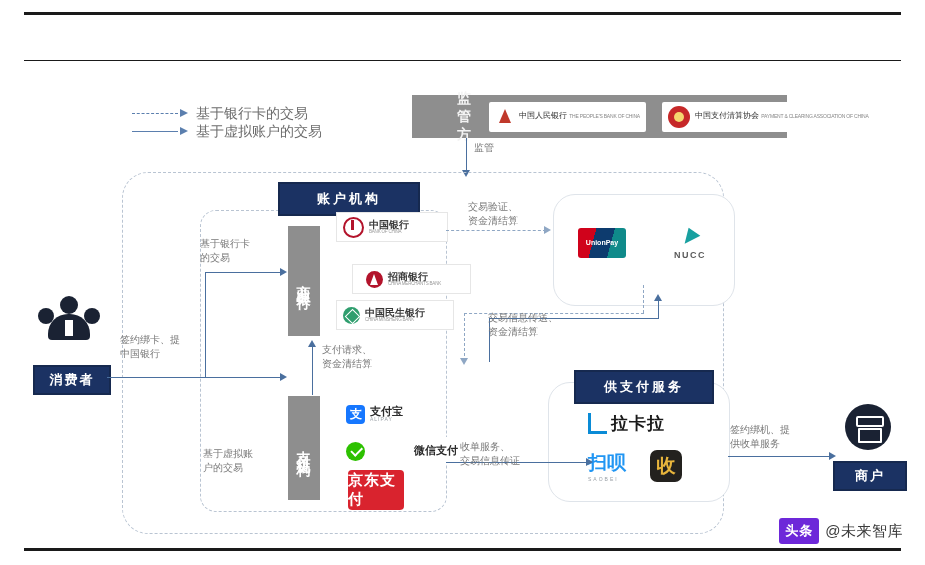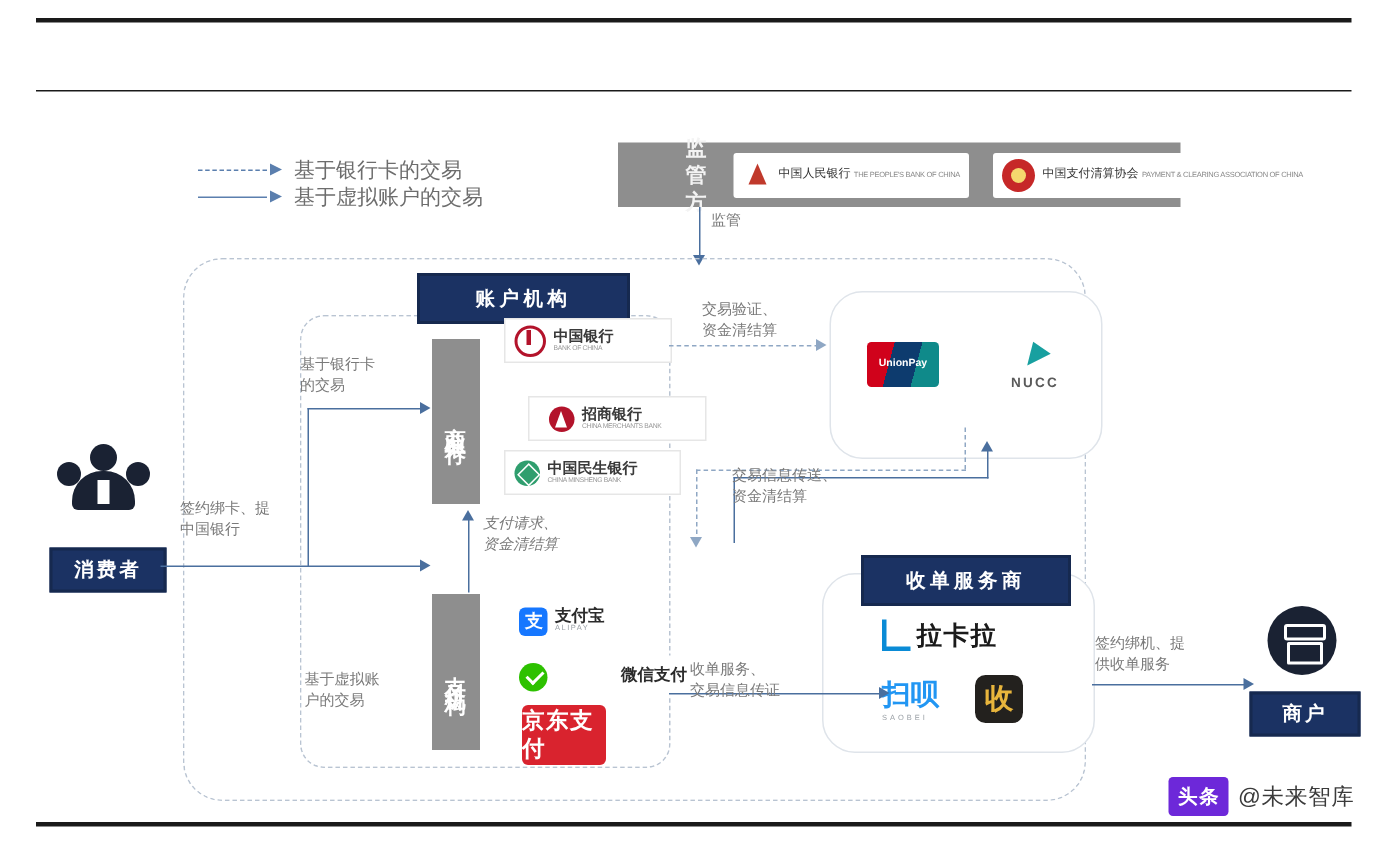--- a/index.html
+++ b/index.html
@@ -234,21 +234,21 @@
   <div class="ln lnv" style="left:466px;top:138px;height:34px;"></div>
   <div class="arw arw-d" style="left:462px;top:170px;"></div>
   <div class="ann" style="left:474px;top:141px;">监管</div>
 
   <div class="outer-dash"></div>
   <div class="inner-dash"></div>
   <div class="clearing-round"></div>
   <div class="acquire-round"></div>
 
   <div class="navy-box" style="left:278px;top:182px;width:138px;height:30px;">账户机构</div>
-  <div class="navy-box" style="left:574px;top:370px;width:136px;height:30px;">收单服务商</div>
+  <div class="navy-box" style="left:574px;top:370px;width:136px;height:30px;">供支付服务</div>
 
   <div class="gray-vbox" style="left:288px;top:226px;width:32px;height:110px;">商业银行</div>
 
   <div class="logo-card" style="left:336px;top:212px;width:98px;height:28px;">
     <span class="mark mark-boc"></span>
     <span class="bank-txt">
       <span>中国银行</span>
       <span class="sub">BANK OF CHINA</span>
     </span>
   </div>
@@ -330,21 +330,21 @@
     <div>的交易</div>
   </div>
 
   <div class="ann" style="left:203px;top:447px;">
     <div>基于虚拟账</div>
     <div>户的交易</div>
   </div>
 
   <div class="ln lnv" style="left:312px;top:345px;height:50px;"></div>
   <div class="arw arw-u" style="left:308px;top:340px;"></div>
-  <div class="ann" style="left:322px;top:343px;font-style:italic;">
+  <div class="ann" style="left:322px;top:343px;">
     <div>支付请求、</div>
     <div>资金清结算</div>
   </div>
 
   <div class="dln dlnh" style="left:446px;top:230px;width:100px;"></div>
   <div class="arw arw-rd" style="left:544px;top:226px;"></div>
   <div class="ann" style="left:468px;top:200px;">
     <div>交易验证、</div>
     <div>资金清结算</div>
   </div>

